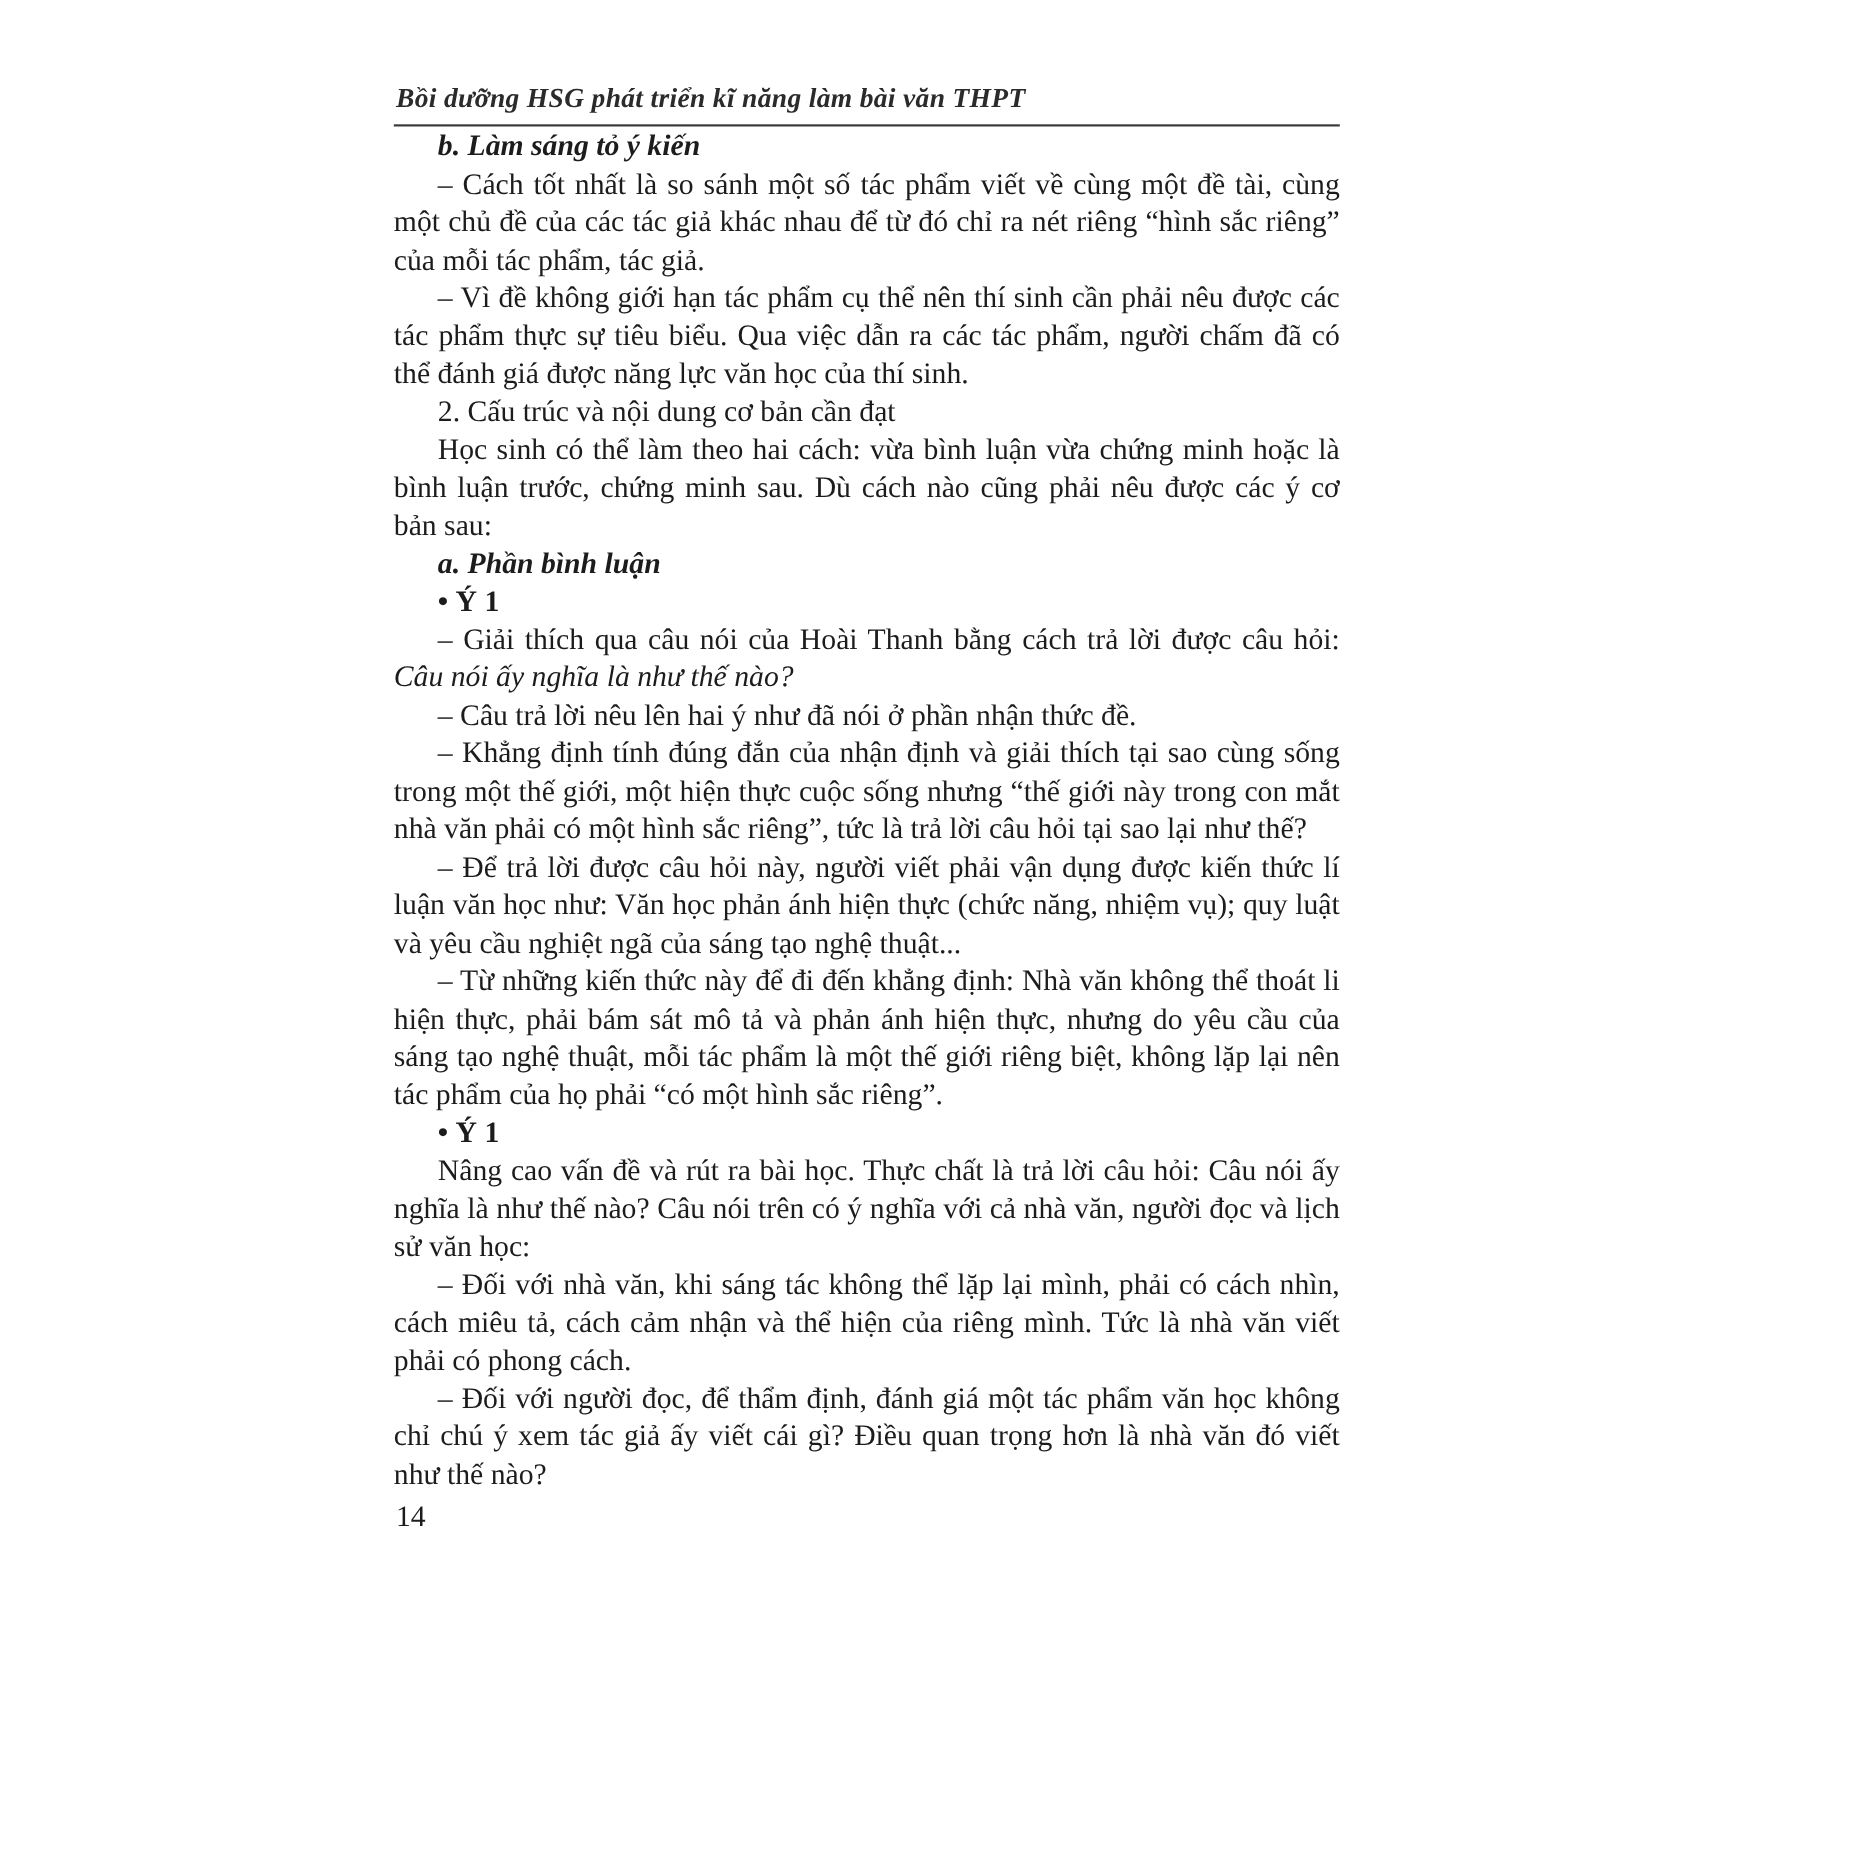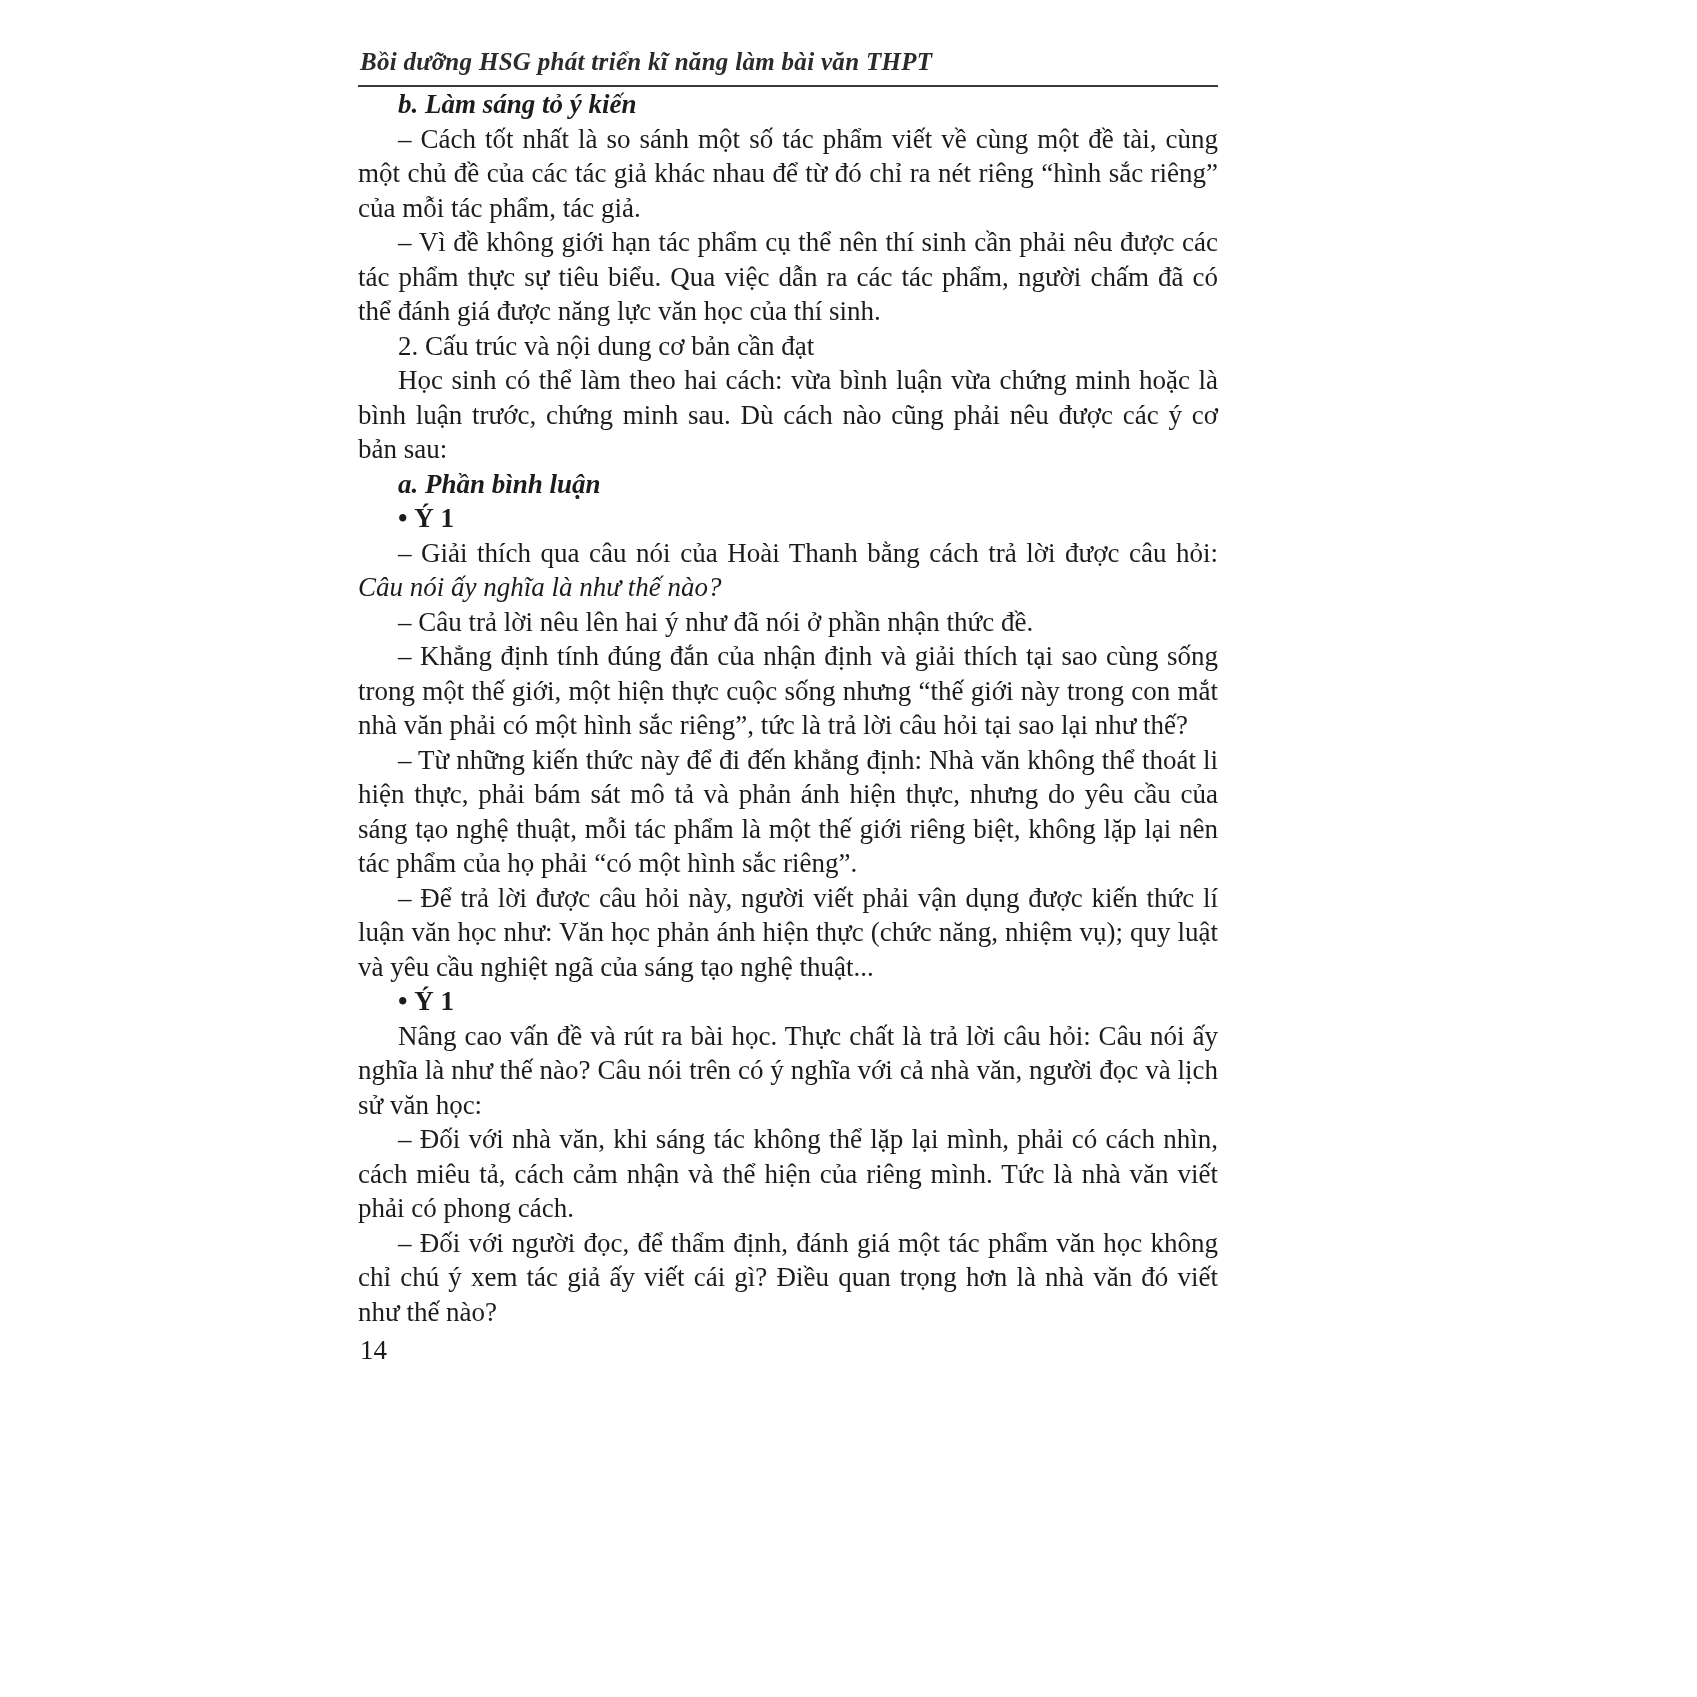--- a/index.html
+++ b/index.html
@@ -16,21 +16,21 @@
     font-family: "Liberation Serif", serif;
     color: #1c1c1c;
   }
   .column {
     position: absolute;
     left: 358px;
     top: 0;
     width: 860px;
   }
   .running-head {
-    padding-top: 48px;
+    padding-top: 76px;
   }
   .rh-text {
     font-family: "Liberation Serif", serif;
     font-style: italic;
     font-weight: bold;
     font-size: 25px;
     letter-spacing: 0.3px;
     color: #2b2b2b;
     padding-left: 2px;
   }
@@ -87,22 +87,22 @@
       <p class="h-bi">b. Làm sáng tỏ ý kiến</p>
       <p>– Cách tốt nhất là so sánh một số tác phẩm viết về cùng một đề tài, cùng một chủ đề của các tác giả khác nhau để từ đó chỉ ra nét riêng “hình sắc riêng” của mỗi tác phẩm, tác giả.</p>
       <p>– Vì đề không giới hạn tác phẩm cụ thể nên thí sinh cần phải nêu được các tác phẩm thực sự tiêu biểu. Qua việc dẫn ra các tác phẩm, người chấm đã có thể đánh giá được năng lực văn học của thí sinh.</p>
       <p class="h-b">2. Cấu trúc và nội dung cơ bản cần đạt</p>
       <p>Học sinh có thể làm theo hai cách: vừa bình luận vừa chứng minh hoặc là bình luận trước, chứng minh sau. Dù cách nào cũng phải nêu được các ý cơ bản sau:</p>
       <p class="h-bi">a. Phần bình luận</p>
       <p class="bullet">• Ý 1</p>
       <p><span>– Giải thích qua câu nói của Hoài Thanh bằng cách trả lời được câu hỏi: </span><span class="ital">Câu nói ấy nghĩa là như thế nào?</span></p>
       <p>– Câu trả lời nêu lên hai ý như đã nói ở phần nhận thức đề.</p>
       <p>– Khẳng định tính đúng đắn của nhận định và giải thích tại sao cùng sống trong một thế giới, một hiện thực cuộc sống nhưng “thế giới này trong con mắt nhà văn phải có một hình sắc riêng”, tức là trả lời câu hỏi tại sao lại như thế?</p>
+      <p>– Để trả lời được câu hỏi này, người viết phải vận dụng được kiến thức lí luận văn học như: Văn học phản ánh hiện thực (chức năng, nhiệm vụ); quy luật và yêu cầu nghiệt ngã của sáng tạo nghệ thuật...</p>
       <p>– Từ những kiến thức này để đi đến khẳng định: Nhà văn không thể thoát li hiện thực, phải bám sát mô tả và phản ánh hiện thực, nhưng do yêu cầu của sáng tạo nghệ thuật, mỗi tác phẩm là một thế giới riêng biệt, không lặp lại nên tác phẩm của họ phải “có một hình sắc riêng”.</p>
-      <p>– Để trả lời được câu hỏi này, người viết phải vận dụng được kiến thức lí luận văn học như: Văn học phản ánh hiện thực (chức năng, nhiệm vụ); quy luật và yêu cầu nghiệt ngã của sáng tạo nghệ thuật...</p>
       <p class="bullet">• Ý 1</p>
       <p>Nâng cao vấn đề và rút ra bài học. Thực chất là trả lời câu hỏi: Câu nói ấy nghĩa là như thế nào? Câu nói trên có ý nghĩa với cả nhà văn, người đọc và lịch sử văn học:</p>
       <p>– Đối với nhà văn, khi sáng tác không thể lặp lại mình, phải có cách nhìn, cách miêu tả, cách cảm nhận và thể hiện của riêng mình. Tức là nhà văn viết phải có phong cách.</p>
       <p>– Đối với người đọc, để thẩm định, đánh giá một tác phẩm văn học không chỉ chú ý xem tác giả ấy viết cái gì? Điều quan trọng hơn là nhà văn đó viết như thế nào?</p>
     </div>
 
     <div class="page-number">14</div>
 
   </div>
 </div>

